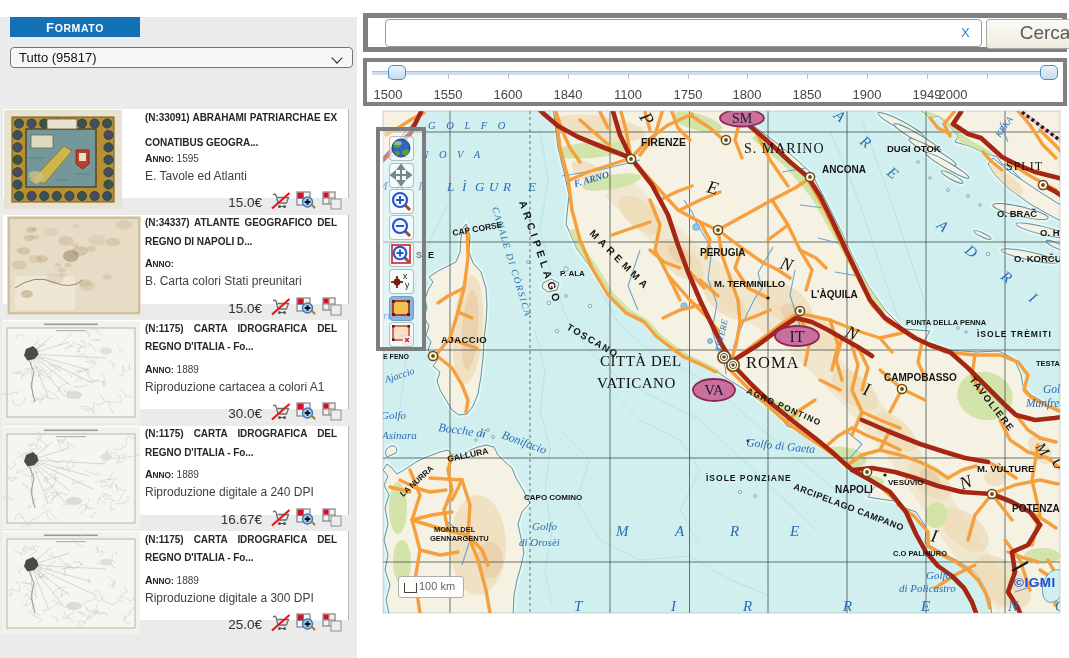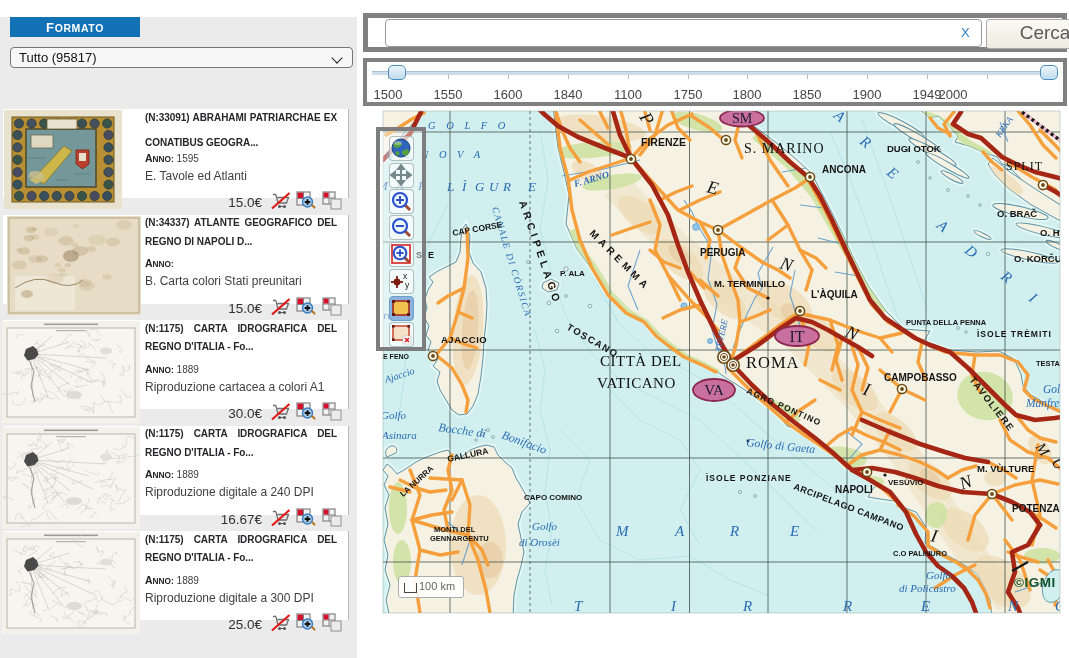--- a/index.html
+++ b/index.html
@@ -37,21 +37,21 @@
 .tlab{position:absolute;top:87px;font-size:13px;color:#444;width:44px;text-align:center;}
 #toolbar{left:376px;top:127px;width:50px;height:224px;border:4.5px solid #7d7d7d;
  background:rgba(250,253,253,.42);box-sizing:border-box;}
 .tbtn{position:absolute;left:8.5px;width:23px;height:23px;background:rgba(255,255,255,.55);
  border:1px solid rgba(160,175,175,.8);border-radius:4px;}
 .tbtn svg{position:absolute;left:0px;top:0px;}
 #scalebox{left:398px;top:576px;width:64px;height:20px;background:rgba(255,255,255,.9);
  border:1px solid #adadad;border-radius:3px;font-size:11px;color:#666;}
 #scalebox .bar{position:absolute;left:5px;top:6px;width:11px;height:9px;border:1px solid #444;border-top:none;}
 #scalebox .t{position:absolute;left:20px;top:3px;}
-#igmi{left:1014px;top:575px;font-size:13.5px;font-weight:bold;color:#14532d;letter-spacing:.5px;}
+#igmi{left:1014px;top:575px;font-size:13.5px;font-weight:bold;color:#1d4ed8;letter-spacing:.5px;}
 </style></head><body>
 <div id="panel" class="abs"></div>
 <div id="formato" class="abs"><b>F</b>ORMATO</div>
 <div id="sel" class="abs">Tutto (95817)<span class="chev"></span></div>
 
 <div class="item abs" style="top:109px">
 <svg class="thumb" style="left:1px;top:1px" width="118" height="99" viewBox="0 0 118 99">
       <rect width="118" height="99" fill="#e9e2cf"></rect>
       <rect x="8" y="7" width="102" height="85" fill="#b98f33" stroke="#6e5a20" stroke-width="1"></rect>
       <rect x="22" y="19" width="70" height="58" fill="#74989a" stroke="#4c4a2e" stroke-width="1.5"></rect>

